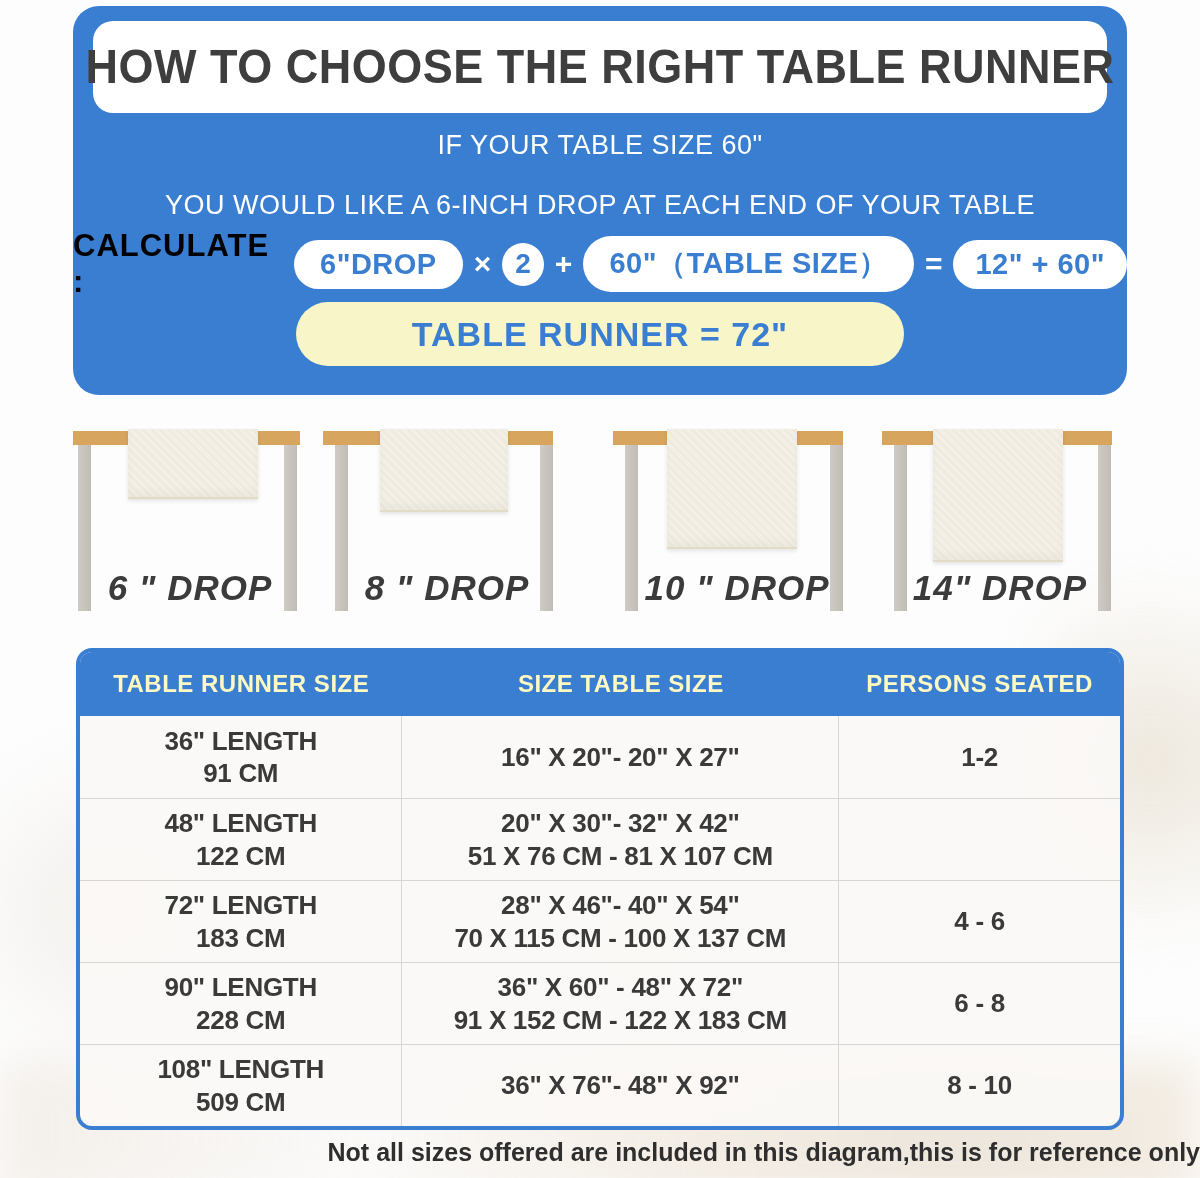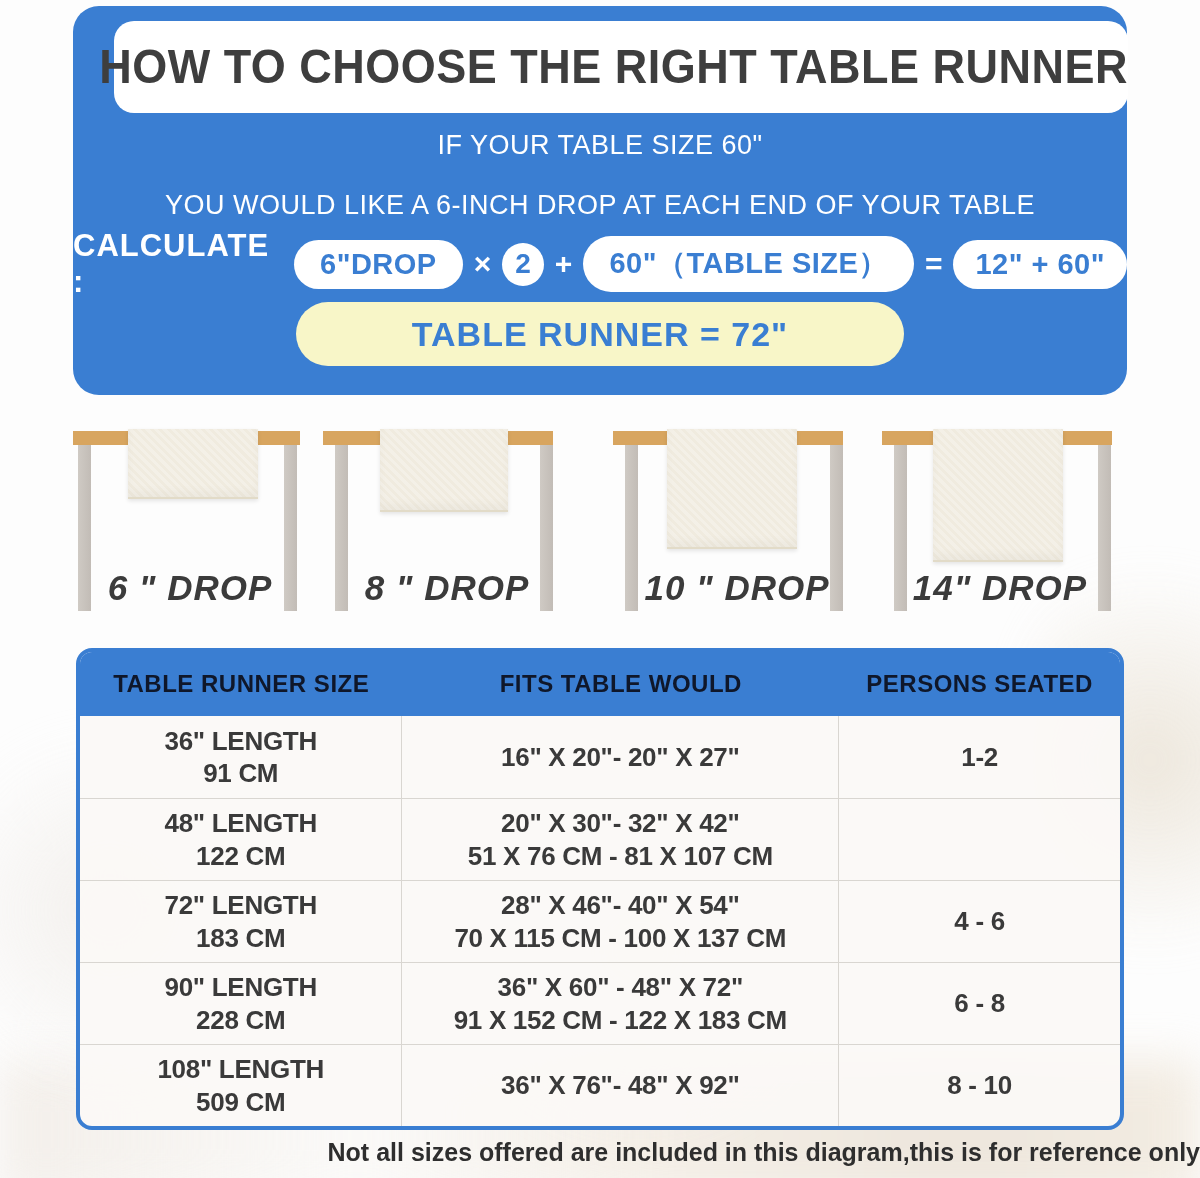--- a/index.html
+++ b/index.html
@@ -15,30 +15,30 @@
     background:linear-gradient(90deg,#efe9e2 0%,rgba(245,241,236,.4) 30%,#f0e8dd 55%,#e7ddcf 80%,#efe6d8 100%);opacity:.7;}
   .blob-left{left:-40px;top:700px;width:300px;height:420px;border-radius:50%;
     background:radial-gradient(circle,#f0ece8 0%,rgba(240,236,232,0) 70%);opacity:.8;}
   .blob-mid{left:430px;top:760px;width:420px;height:380px;border-radius:50%;
     background:radial-gradient(circle,#f6f1ea 0%,rgba(246,241,234,0) 70%);opacity:.7;}
 
   
   .panel-top{position:absolute;left:73px;top:6px;width:1054px;height:389px;
     background:#3a7ed2;border-radius:26px;z-index:2;}
   .title-box{position:absolute;left:20px;top:15px;width:1014px;height:92px;
-    background:#ffffff;border-radius:20px;display:flex;align-items:center;justify-content:flex-end;margin-left:21px;}
+    background:#ffffff;border-radius:20px;display:flex;align-items:center;justify-content:center;}
   .title-box h1{margin:0;font-size:45px;font-weight:bold;color:#3e3e3e;letter-spacing:.5px;
     transform:scaleY(1.08);white-space:nowrap;}
   .subtitle{position:absolute;left:0;width:100%;text-align:center;color:#ffffff;
     font-size:27px;letter-spacing:.5px;}
   .subtitle.line1{top:124px;}
   .subtitle.line2{top:161px;margin-top:23px;}
   .calc-row{position:absolute;left:0;top:230px;width:100%;height:56px;
     display:flex;align-items:center;justify-content:center;gap:11px;}
-  .calc-label{color:#ffffff;font-size:31px;font-weight:bold;letter-spacing:1px;}
+  .calc-label{color:#000000;font-size:31px;font-weight:bold;letter-spacing:1px;}
   .pill{background:#ffffff;color:#3a7ed2;font-weight:bold;font-size:29px;
     border-radius:28px;padding:8px 26px;white-space:nowrap;letter-spacing:.5px;}
   .pill.small{padding:8px 22px;}
   .op{color:#ffffff;font-size:30px;font-weight:bold;}
   .circle{background:#ffffff;color:#3a7ed2;font-weight:bold;font-size:28px;
     width:43px;height:43px;border-radius:50%;display:flex;align-items:center;justify-content:center;}
   .result-pill{position:absolute;left:50%;top:296px;transform:translateX(-50%);
     width:608px;height:64px;background:#f8f6c8;border-radius:32px;
     display:flex;align-items:center;justify-content:center;
     color:#3a7ed2;font-size:34px;font-weight:bold;letter-spacing:1px;}
@@ -53,21 +53,21 @@
     border-bottom:2px solid #e2dbc8;box-shadow:0 2px 4px rgba(0,0,0,.10), inset 0 -6px 8px rgba(0,0,0,.03);}
   .drop-label{position:absolute;top:568px;transform:translateX(-50%);
     font-size:35px;font-weight:bold;font-style:italic;color:#3b3b3b;white-space:nowrap;letter-spacing:1px;}
 
   
   .size-panel{position:absolute;left:76px;top:648px;width:1048px;height:482px;
     box-sizing:border-box;border:4px solid #3a7ed2;border-radius:16px;
     background:rgba(251,249,246,.93);overflow:hidden;z-index:2;}
   .size-header{display:grid;grid-template-columns:31% 42% 27%;height:64px;background:#3a7ed2;}
   .size-header div{display:flex;align-items:center;justify-content:center;
-    color:#0f172a;font-size:24px;font-weight:bold;letter-spacing:.5px;}
+    color:#fef9c3;font-size:24px;font-weight:bold;letter-spacing:.5px;}
   .size-body{display:grid;grid-template-rows:repeat(5,1fr);height:410px;}
   .size-row{display:grid;grid-template-columns:31% 42% 27%;border-top:1px solid #d9d6d1;}
   .size-row:first-child{border-top:none;}
   .cell{display:flex;flex-direction:column;align-items:center;justify-content:center;
     color:#3a3a3a;font-size:26px;font-weight:bold;line-height:1.25;letter-spacing:-.3px;}
   .cell.c1,.cell.c2{border-right:1px solid #d9d6d1;}
   .footer-note{position:absolute;left:0;top:1138px;width:100%;text-align:right;
     color:#2e2e2e;font-size:25px;font-weight:bold;z-index:2;}
 </style>
 </head>
@@ -132,21 +132,21 @@
       <div class="leg" style="left:894px;"></div>
       <div class="leg" style="left:1098px;"></div>
       <div class="runner" style="left:933px;width:130px;height:131px;"></div>
       <div class="drop-label" style="left:1000px;">14" DROP</div>
     </div>
   </div>
 
   <div class="size-panel">
     <div class="size-header">
       <div>TABLE RUNNER SIZE</div>
-      <div>FITS TABLE WOULD</div>
+      <div>SIZE TABLE SIZE</div>
       <div>PERSONS SEATED</div>
     </div>
     <div class="size-body">
 
       <div class="size-row">
         <div class="cell c1">
           <span>36" LENGTH</span>
           <span>91 CM</span>
         </div>
         <div class="cell c2">

